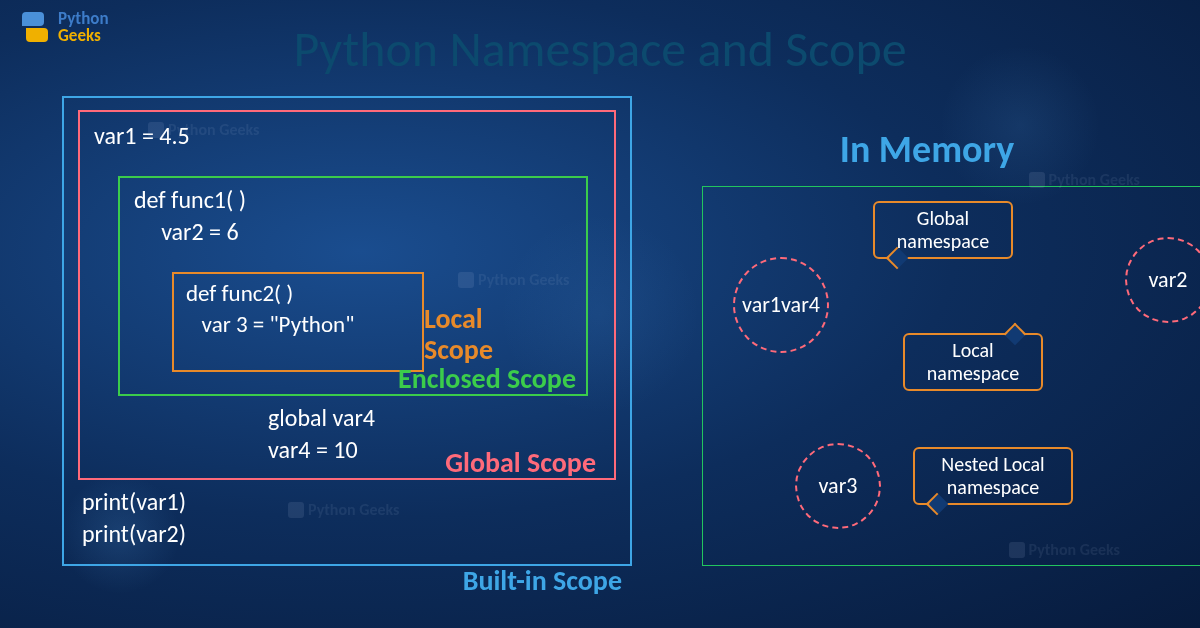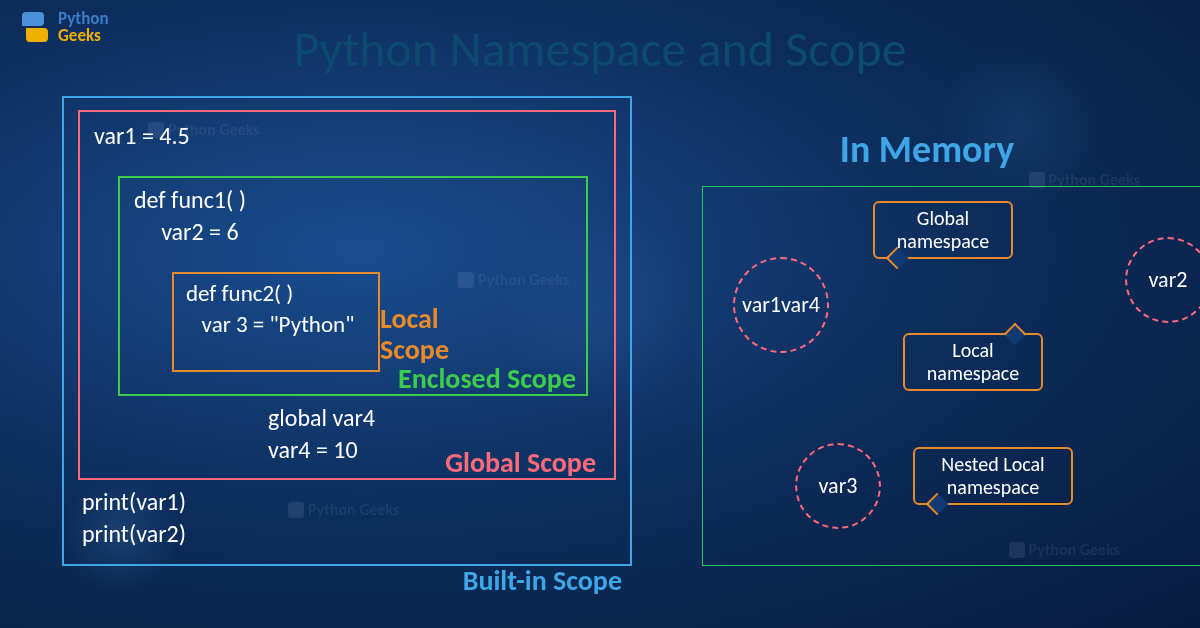--- a/index.html
+++ b/index.html
@@ -101,21 +101,21 @@
   top: 56px; left: 38px;
   width: 470px;
   height: 220px;
   border: 2px solid #3bcc4b;
   padding: 6px 14px;
   margin-top: 8px;
 }
 .local-box {
   position: absolute;
   top: 94px; left: 52px;
-  width: 208px;
+  width: 252px;
   height: 100px;
   border: 2px solid #e88a2a;
   padding: 4px 12px;
 }
 
 .code {
   font-size: 24px;
   color: #fff;
   font-weight: 400;
   white-space: pre;

